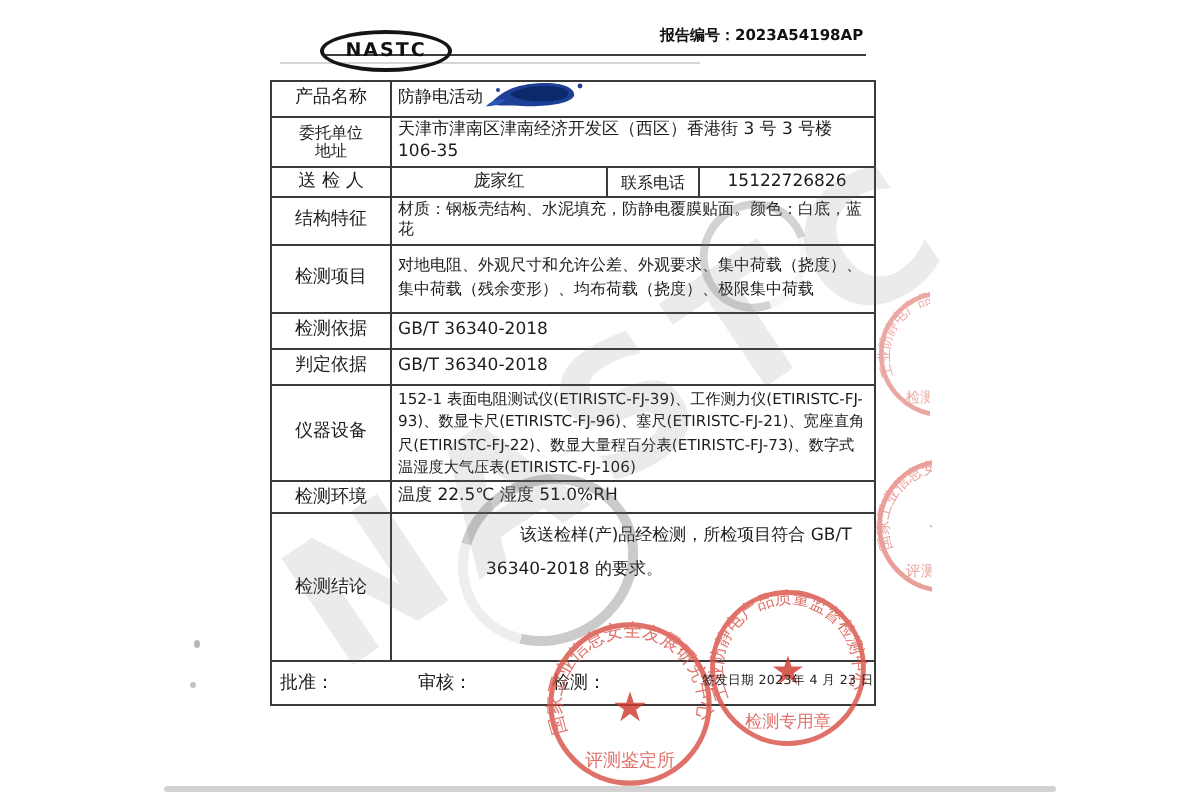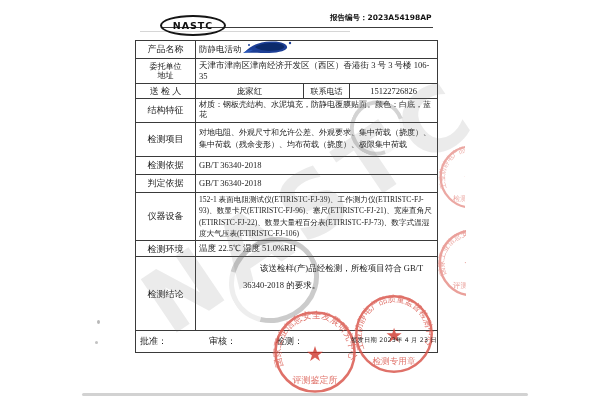--- a/index.html
+++ b/index.html
@@ -27,21 +27,20 @@
   table.report{
     position:absolute;left:135px;top:40px;width:302px;
     border-collapse:collapse;table-layout:fixed;z-index:4;
     background:transparent;
   }
   table.report td{
     border:1px solid #3a3a3a;
     vertical-align:middle;
     padding:1px 3px;
     overflow:hidden;
-    font-family:Liberation Serif, serif;
   }
   table.report{border:1.5px solid #2a2a2a;}
   .lbl{text-align:center;font-size:9px;line-height:1.15;}
   .lbl.small{font-size:8px;}
   .val{font-size:8.5px;line-height:1.3;}
   .val.center{text-align:center;}
   .val.tiny{font-size:7.6px;line-height:1.5;}
   .val.items{font-size:8px;line-height:1.55;margin-top:29px;}
   .concl-cell{position:relative;vertical-align:top !important;}
   .concl-text{font-size:8.5px;line-height:1.9;text-indent:2em;padding:2px 6px 0 4px;margin-left:40px;}

